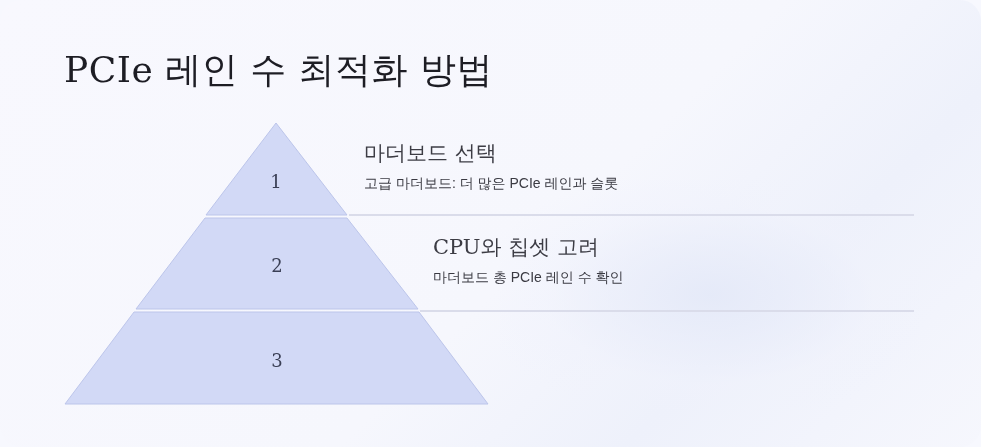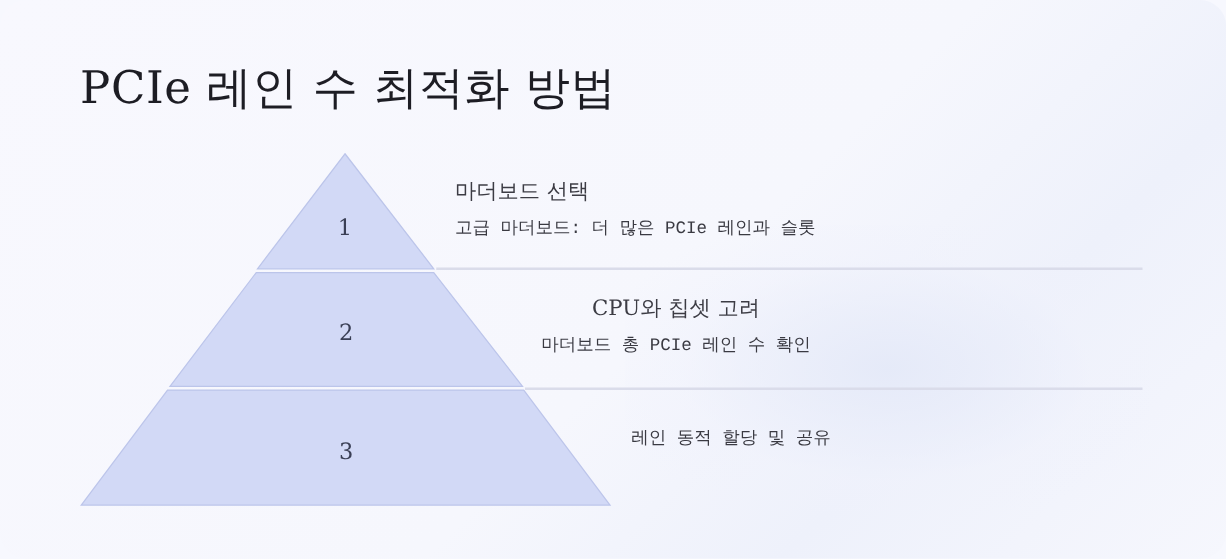--- a/index.html
+++ b/index.html
@@ -51,29 +51,29 @@
       position: absolute;
       height: 2px;
       background: #dadcea;
     }
     .label-block {
       position: absolute;
       white-space: nowrap;
     }
     .label-title {
       font-family: "DejaVu Sans", "Liberation Sans", sans-serif;
-      font-size: 17px;
+      font-size: 21px;
       color: #3c3c44;
       line-height: 22px;
     }
     .label-title.serif {
       font-family: "DejaVu Serif", "Liberation Serif", serif;
     }
     .label-desc {
-      font-family: Liberation Mono, monospace;
+      font-family: Liberation Sans, sans-serif;
       font-size: 14px;
       color: #3a3a42;
       line-height: 20px;
       margin-top: 9px;
     }
   </style>
 </head>
 <body>
 
 <div class="canvas">
@@ -100,21 +100,20 @@
   </svg>
 
   <div class="sep" style="left:349px; top:214px; width:565px;"></div>
   <div class="sep" style="left:420px; top:310px; width:494px;"></div>
 
   <div class="label-block" style="left:364px; top:142px;">
     <div class="label-title">마더보드 선택</div>
     <div class="label-desc">고급 마더보드: 더 많은 PCIe 레인과 슬롯</div>
   </div>
 
-  <div class="label-block" style="left:433px; top:236px;text-align:center;">
+  <div class="label-block" style="left:433px; top:236px;">
     <div class="label-title serif">CPU와 칩셋 고려</div>
     <div class="label-desc">마더보드 총 PCIe 레인 수 확인</div>
   </div>
 
   <div class="label-block" style="left:505px; top:332px;">
-    <div class="label-desc">레인 동적 할당 및 공유</div>
   </div>
 </div>
 
 </body></html>

